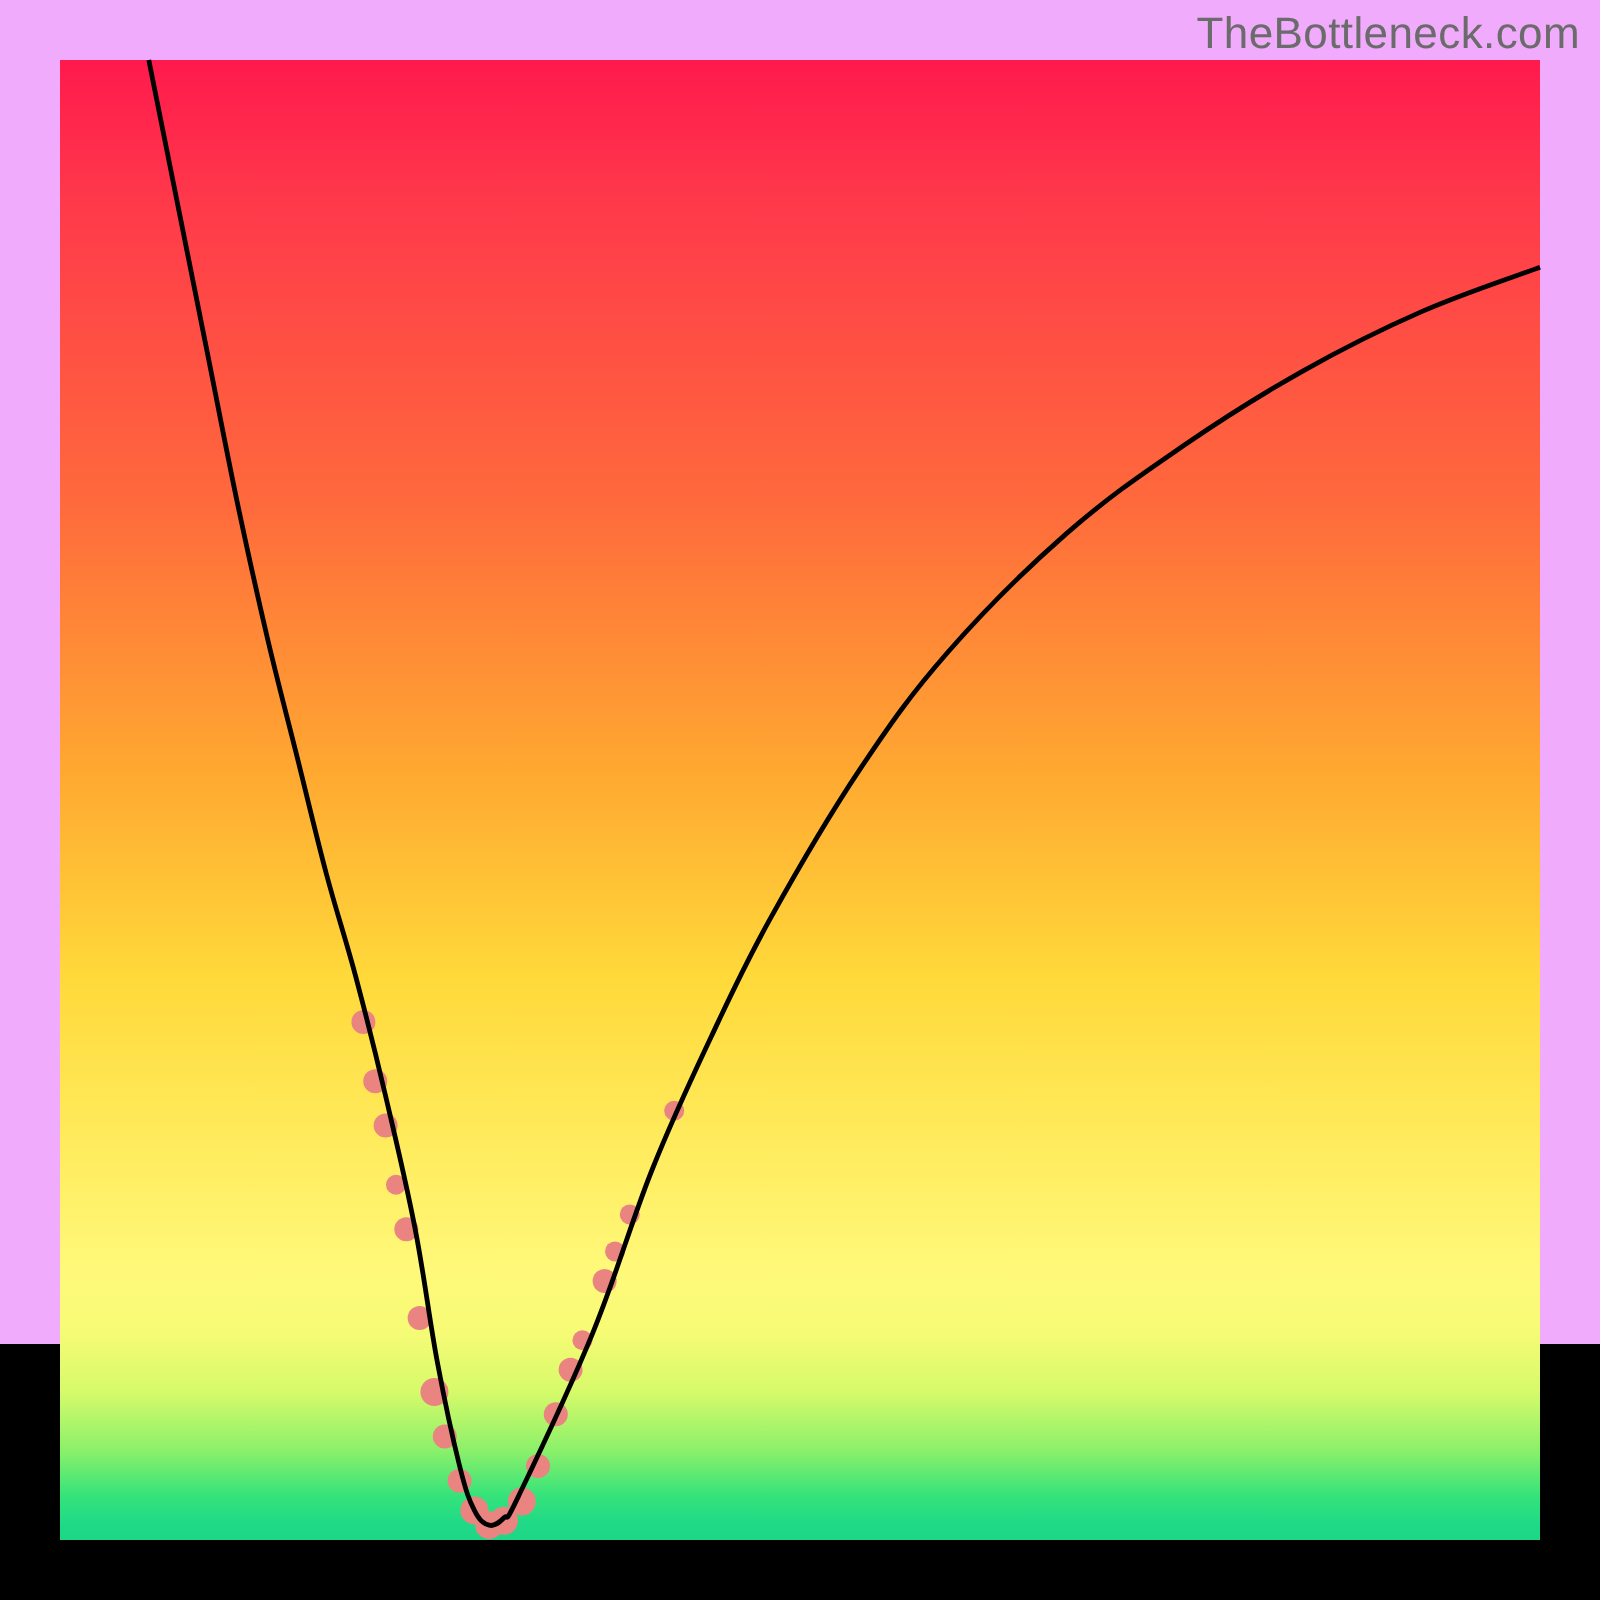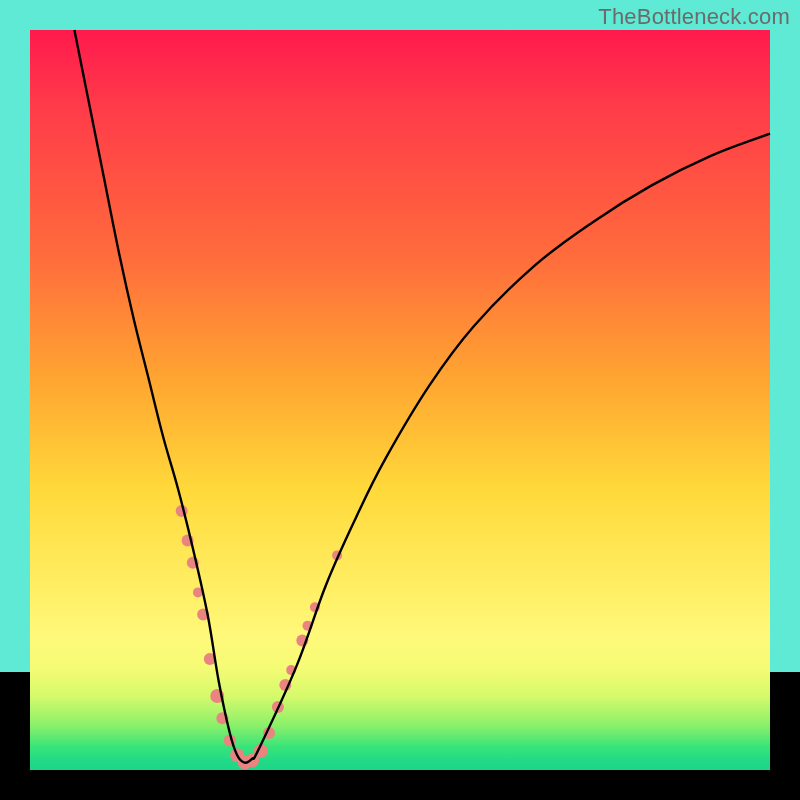--- a/index.html
+++ b/index.html
@@ -8,21 +8,21 @@
     width: 800px;
     height: 800px;
     overflow: hidden;
     background: #000;
     font-family: Arial, Helvetica, sans-serif;
   }
   .frame {
     position: relative;
     width: 800px;
     height: 672px;
-    background: #5eead4;
+    background: #f0abfc;
   }
   .plot {
     position: absolute;
     left: 30px;
     top: 30px;
     width: 740px;
     height: 740px;
     
     background: linear-gradient(
       to bottom,

